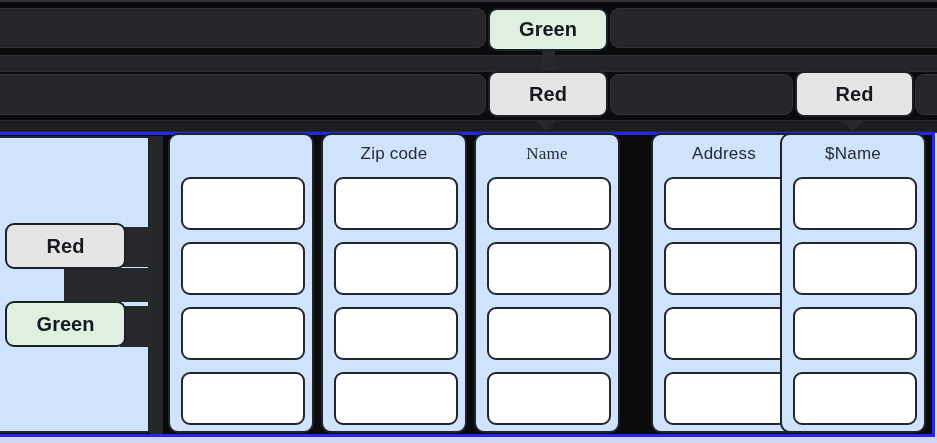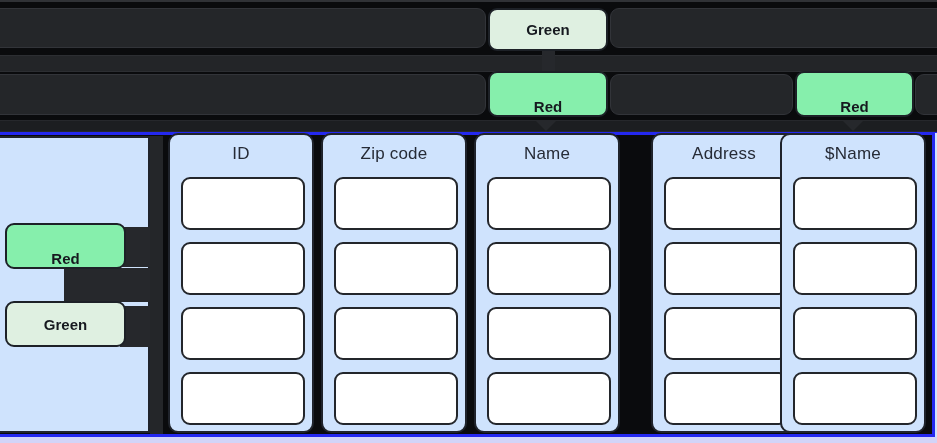--- a/index.html
+++ b/index.html
@@ -24,25 +24,25 @@
   .stub{background:#26282c;}
   .tri{
     width:0;height:0;border-left:11px solid transparent;border-right:11px solid transparent;
     border-top:11px solid #26282c;
   }
 
   
   .badge{
     display:flex;align-items:center;justify-content:center;
     border:2px solid #1d2127;border-radius:9px;
-    font-size:15px;font-weight:700;color:#16191f;
+    font-size:20px;font-weight:700;color:#16191f;
     z-index:6;
   }
   .badge.green{background:#dff0e1;}
-  .badge.red{background:#86efac;align-items:flex-end;}
+  .badge.red{background:#e5e5e5;}
 
   
   .blueline{left:0;top:132px;width:937px;height:3px;background:#2428ef;z-index:1;}
   .bottom-tray{
     left:0;top:434px;width:937px;height:9px;
     background:#d2d4f8;border-top:3px solid #2428ef;z-index:1;
   }
   .right-sliver{
     left:932px;top:133px;width:5px;height:304px;
     background:#cfe3fd;border-left:3px solid #2428ef;z-index:2;
@@ -118,34 +118,33 @@
 <div class="abs vstrip"></div>
 
 <div class="abs badge red" style="left:5px;top:223px;width:121px;height:46px;">
   <span>Red</span>
 </div>
 <div class="abs badge green" style="left:5px;top:301px;width:121px;height:46px;">
   <span>Green</span>
 </div>
 
 <div class="abs col" style="left:168px;">
-  <div class="hdr">ID</div>
   <div class="slot r0"></div>
   <div class="slot r1"></div>
   <div class="slot r2"></div>
   <div class="slot r3"></div>
 </div>
 <div class="abs col" style="left:321px;">
   <div class="hdr">Zip code</div>
   <div class="slot r0"></div>
   <div class="slot r1"></div>
   <div class="slot r2"></div>
   <div class="slot r3"></div>
 </div>
-<div class="abs col" style="left:474px;">
+<div class="abs col" style="left:474px;font-family:Liberation Serif, serif;">
   <div class="hdr">Name</div>
   <div class="slot r0"></div>
   <div class="slot r1"></div>
   <div class="slot r2"></div>
   <div class="slot r3"></div>
 </div>
 <div class="abs col" style="left:651px;">
   <div class="hdr">Address</div>
   <div class="slot r0"></div>
   <div class="slot r1"></div>

